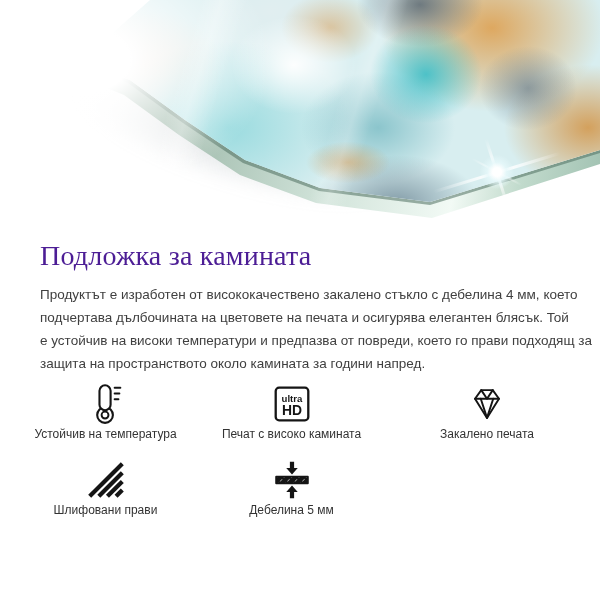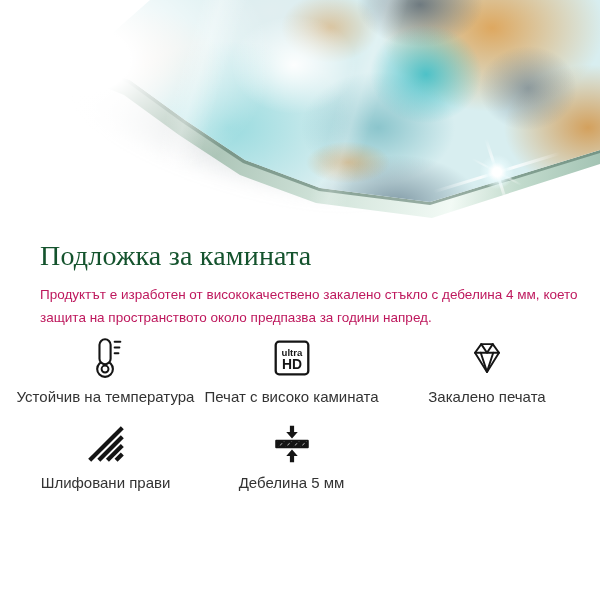--- a/index.html
+++ b/index.html
@@ -55,39 +55,39 @@
     background:radial-gradient(circle, rgba(255,255,255,1) 0 18%, rgba(230,248,250,.85) 40%, rgba(255,255,255,0) 72%); }
   .sparkle .beam-a { width:132px; height:3px; left:-66px; top:-1.5px; transform:rotate(-17deg);
     background:linear-gradient(90deg, rgba(255,255,255,0), #fff 45%, #fff 55%, rgba(255,255,255,0)); }
   .sparkle .beam-b { width:70px; height:2.5px; left:-35px; top:-1.25px; transform:rotate(72deg);
     background:linear-gradient(90deg, rgba(255,255,255,0), #fff 45%, #fff 55%, rgba(255,255,255,0)); }
   .sparkle .beam-c { width:56px; height:2px; left:-28px; top:-1px; transform:rotate(28deg);
     background:linear-gradient(90deg, rgba(255,255,255,0), rgba(255,255,255,.9) 50%, rgba(255,255,255,0)); }
 
   
   .title { margin:7px 40px 0 40px; font-family:"Liberation Serif", serif; font-weight:400;
-    font-size:28px; line-height:34px; color:#14532d; letter-spacing:.2px; }
+    font-size:28px; line-height:34px; color:#4c1d95; letter-spacing:.2px; }
   .title span { display:block; white-space:nowrap; }
 
-  .desc { margin:10px 40px 0 40px; font-size:13.5px; line-height:23px; color:#be185d; }
+  .desc { margin:10px 40px 0 40px; font-size:13.5px; line-height:23px; color:#404040; }
   .desc span { display:block; white-space:nowrap; }
 
   
   .features { display:grid; grid-template-columns:151px 1fr 170px; row-gap:16px;
     margin:6px 28px 0 30px; }
   .feature { display:flex; flex-direction:column; align-items:center; }
   .feature .icon-box { width:46px; height:46px; display:flex; align-items:center; justify-content:flex-start; }
   .feature svg { width:46px; height:46px; stroke:#151515; fill:none;
     stroke-width:2.2; stroke-linecap:round; stroke-linejoin:round; }
   .feature svg .fill { fill:#151515; stroke:none; }
   .feature svg text { font-family:"Liberation Sans", sans-serif; font-weight:bold;
     fill:#151515; stroke:none; text-anchor:middle; }
   .feature svg .sq { stroke-width:2.4; }
   .feature svg .hatchline { stroke-width:4.4; stroke-linecap:butt; }
-  .feature-label { margin-top:7px; font-size:15px; color:#333; white-space:nowrap; }
+  .feature-label { font-size:12px; color:#333; white-space:nowrap; }
 </style>
 </head>
 <body>
 
 <div class="hero">
   <div class="glass-shadow"></div>
   <div class="glass-edge-strip"></div>
   <div class="glass-edge-line"></div>
   <div class="glass-surface"></div>
   <div class="glass-fade"></div>
@@ -98,21 +98,23 @@
       <span class="glow"></span>
   </div>
 </div>
 
 <h1 class="title">
   <span>Подложка за камината</span>
 </h1>
 
 <p class="desc">
   <span>Продуктът е изработен от висококачествено закалено стъкло с дебелина 4 мм, което</span>
-  <span>защита на пространството около предпазва за години напред.</span>
+  <span>подчертава дълбочината на цветовете на печата и осигурява елегантен блясък. Той</span>
+  <span>е устойчив на високи температури и предпазва от повреди, което го прави подходящ за</span>
+  <span>защита на пространството около камината за години напред.</span>
 </p>
 
 <div class="features">
 
   <div class="feature">
     <div class="icon-box">
       <svg viewBox="0 0 48 48">
         <path d="M33 7 H39 M33 13 H38 M33 19 H37" stroke-width="2"></path>
         <circle cx="23" cy="35.5" r="8.2"></circle>
         <rect x="17.2" y="4.5" width="11.6" height="26" rx="5.8" fill="#fff"></rect>

